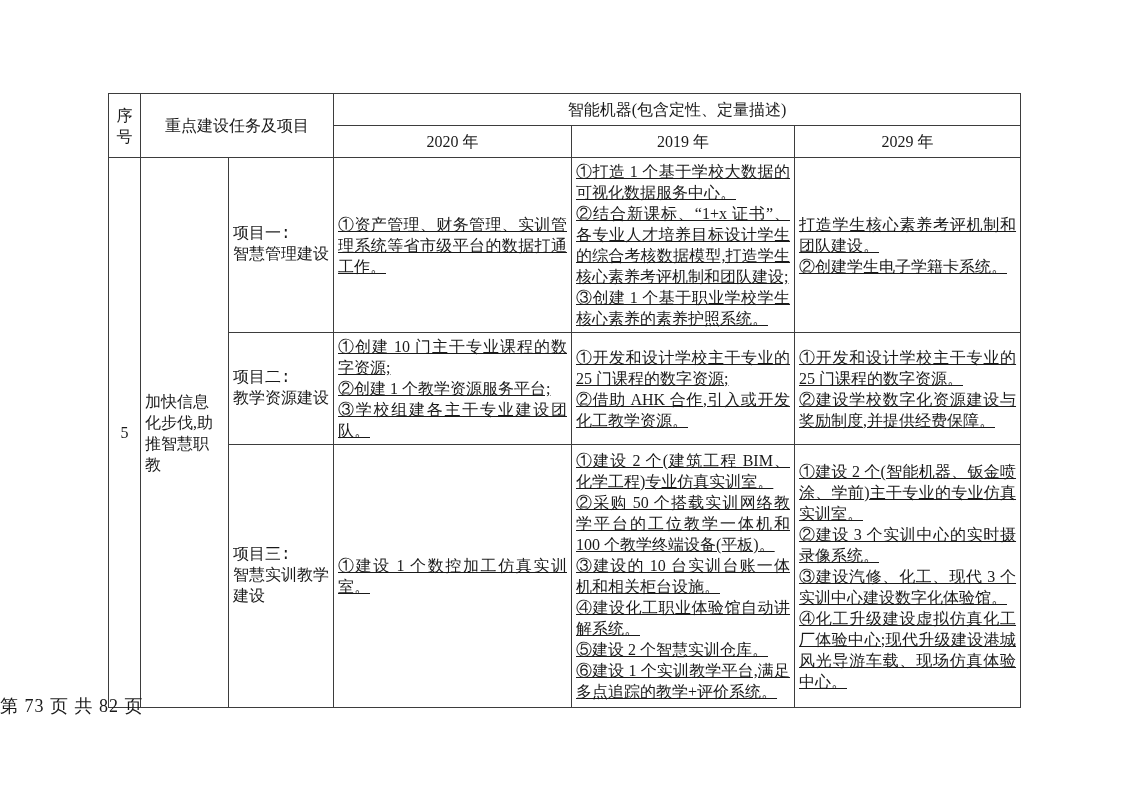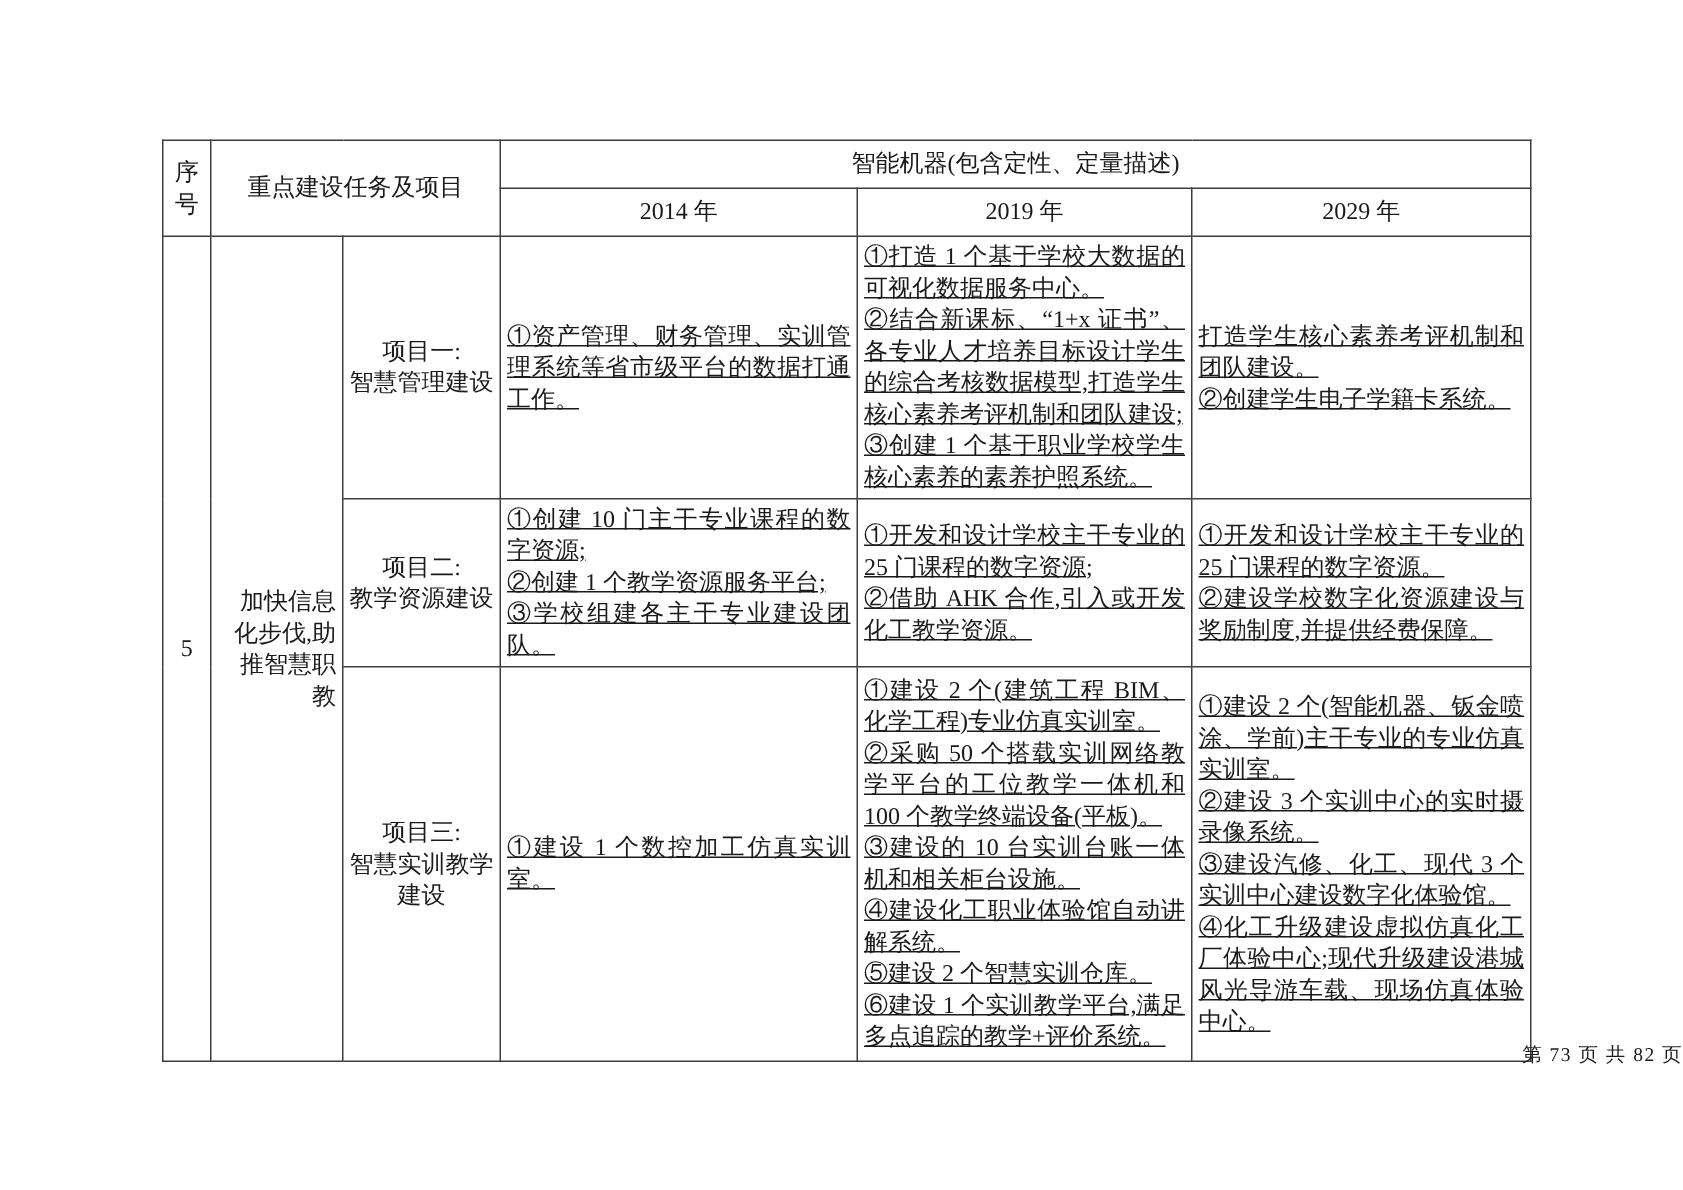--- a/index.html
+++ b/index.html
@@ -34,32 +34,33 @@
   .hdr { text-align: center; vertical-align: middle; }
   .cell-target {
     vertical-align: top;
     text-align: justify;
     white-space: pre-line;
     padding: 4px 5px 3px 5px;
     text-decoration: underline;
   }
   .cell-project {
     vertical-align: middle;
-    text-align: center;
+    text-align: left;
     white-space: pre-line;
     padding: 3px 4px;
+    font-family: Liberation Mono, monospace;
   }
   .cell-index { text-align: center; vertical-align: middle; }
-  .cell-task  { text-align: right; vertical-align: middle; }
+  .cell-task  { text-align: left; vertical-align: middle; }
   .footer {
     position: absolute;
     left: 0; top: 694px;
     width: 100%;
-    text-align: right;
-    font-size: 13px;
+    text-align: left;
+    font-size: 18px;
     letter-spacing: 1px;
     color: #1a1a1a;
   }
 </style>
 </head>
 <body>
 
 <div class="page">
 
   <table class="plan">
@@ -73,21 +74,21 @@
     </colgroup>
 
     <tbody>
         <tr style="height:32px">
       <td class="hdr" rowspan="2">序号</td>
       <td class="hdr" rowspan="2" colspan="2">重点建设任务及项目</td>
       <td class="hdr" colspan="3">智能机器(包含定性、定量描述)</td>
     </tr>
 
     <tr style="height:32px">
-      <td class="hdr">2014 年</td>
+      <td class="hdr">2020 年</td>
       <td class="hdr">2019 年</td>
       <td class="hdr">2029 年</td>
     </tr>
 
     <tr style="height:168px">
       <td class="cell-index" rowspan="3">5</td>
       <td class="cell-task" rowspan="3">加快信息化步伐,助推智慧职教</td>
       <td class="cell-project">项目一:
 智慧管理建设</td>
       <td class="cell-target">①资产管理、财务管理、实训管理系统等省市级平台的数据打通工作。</td>

